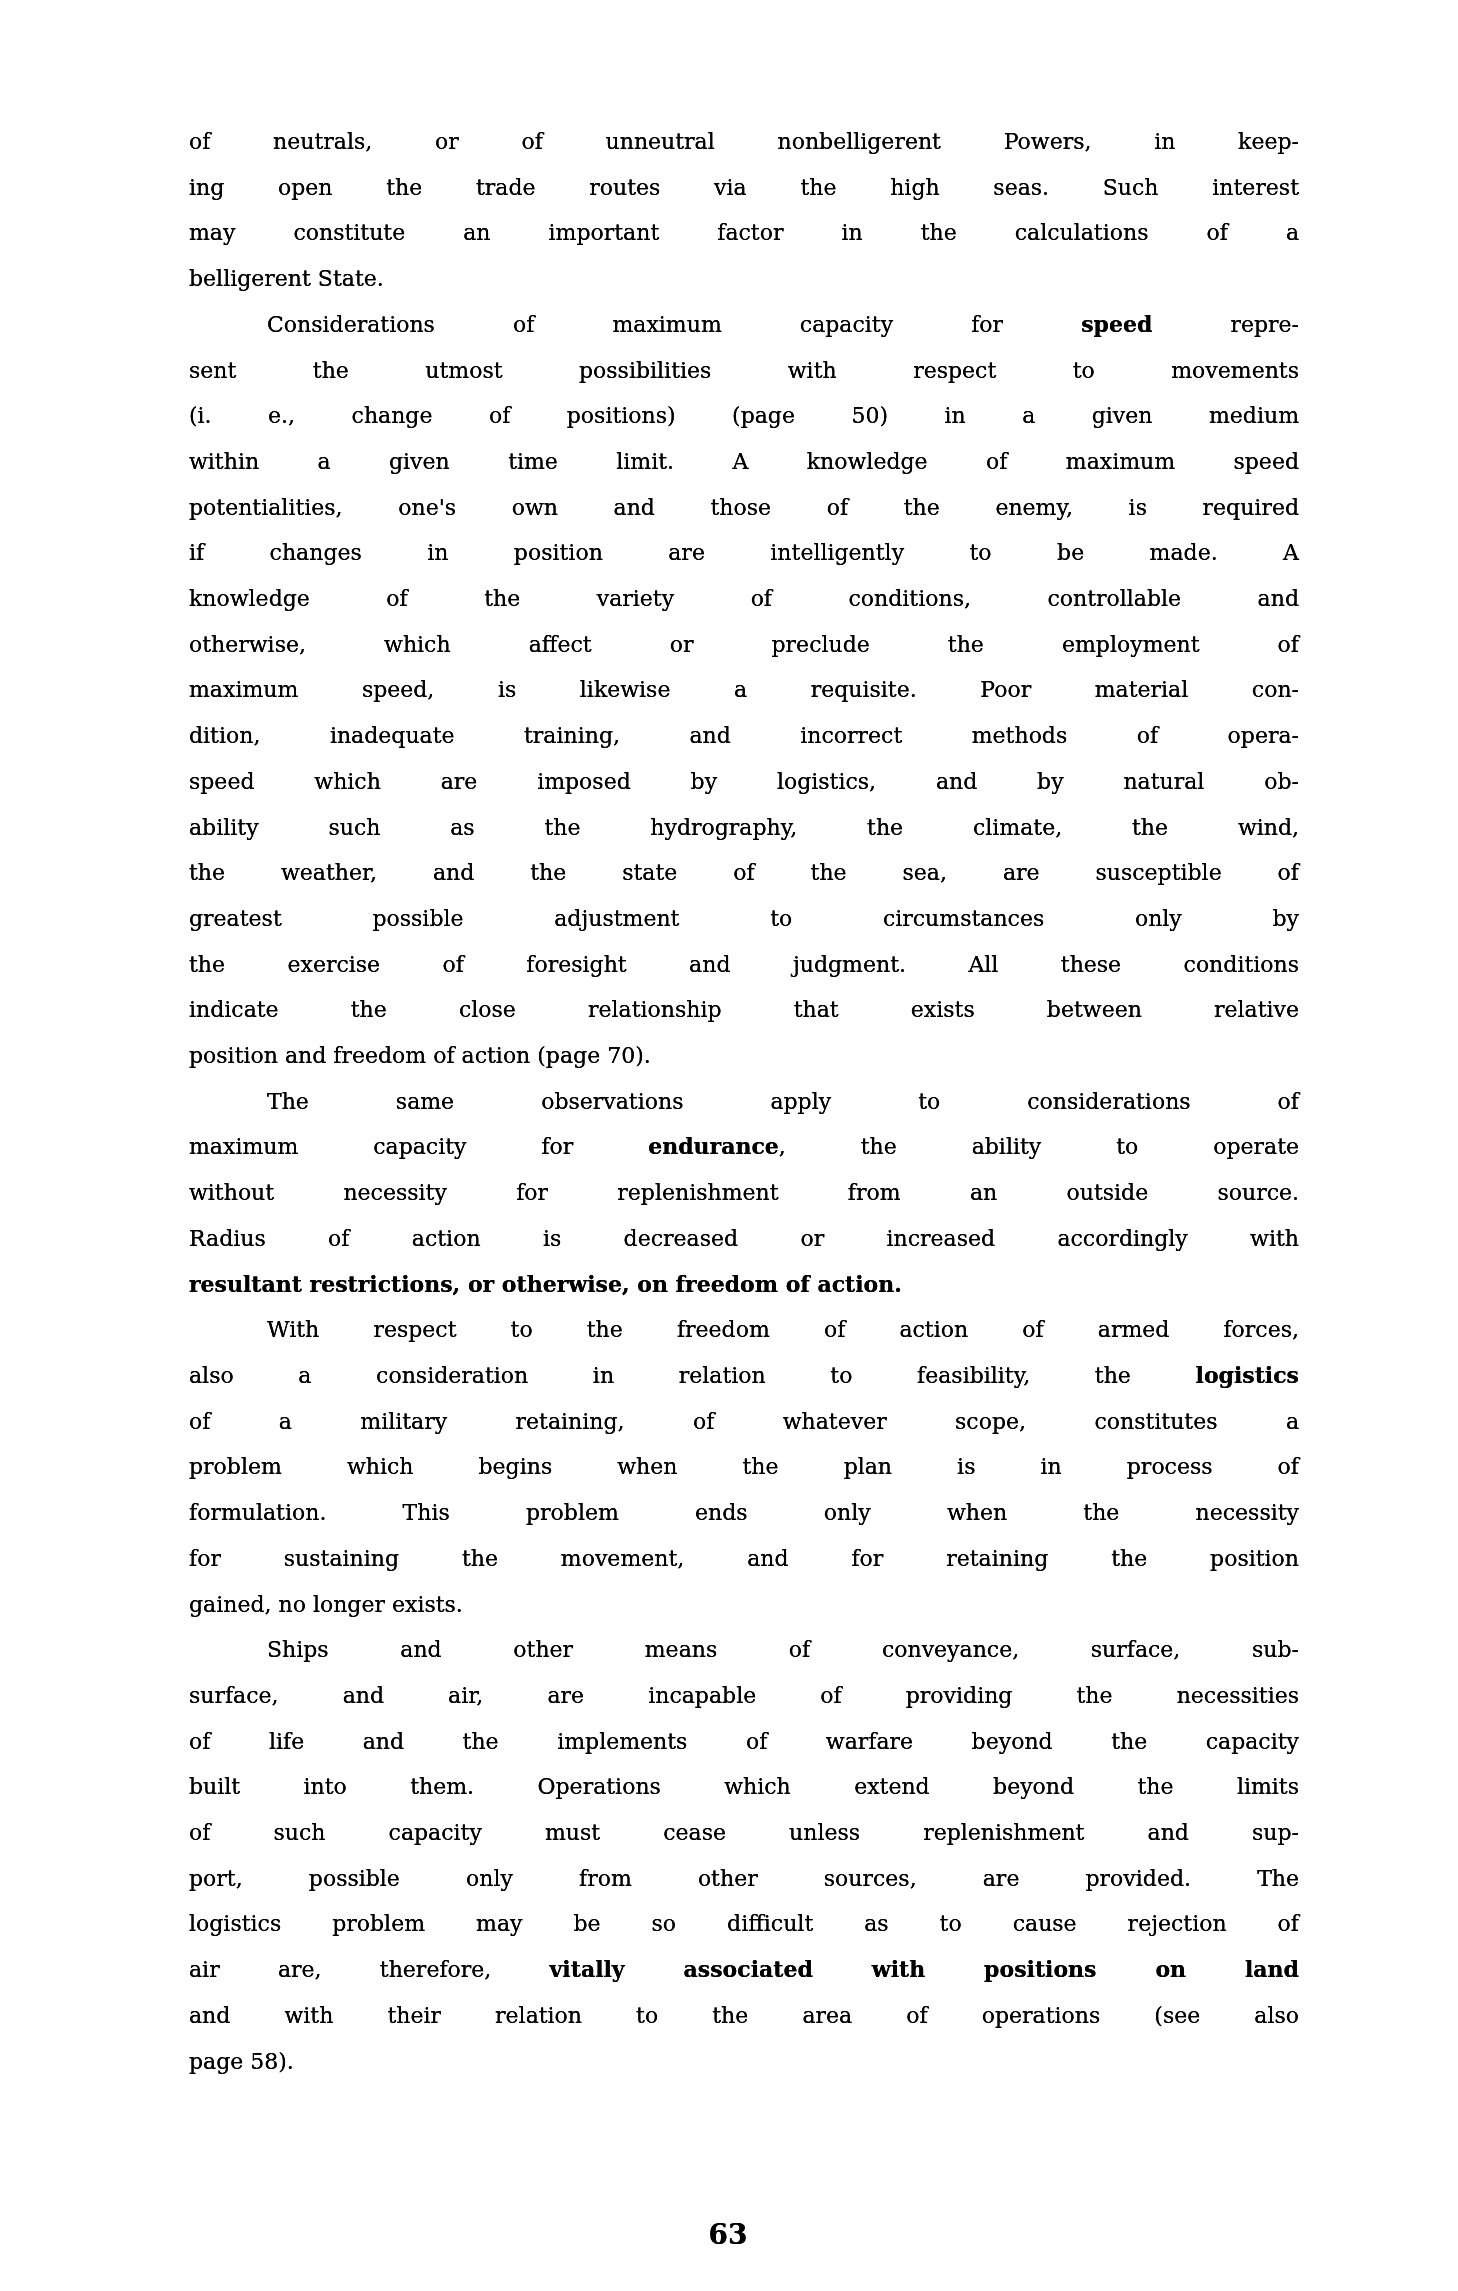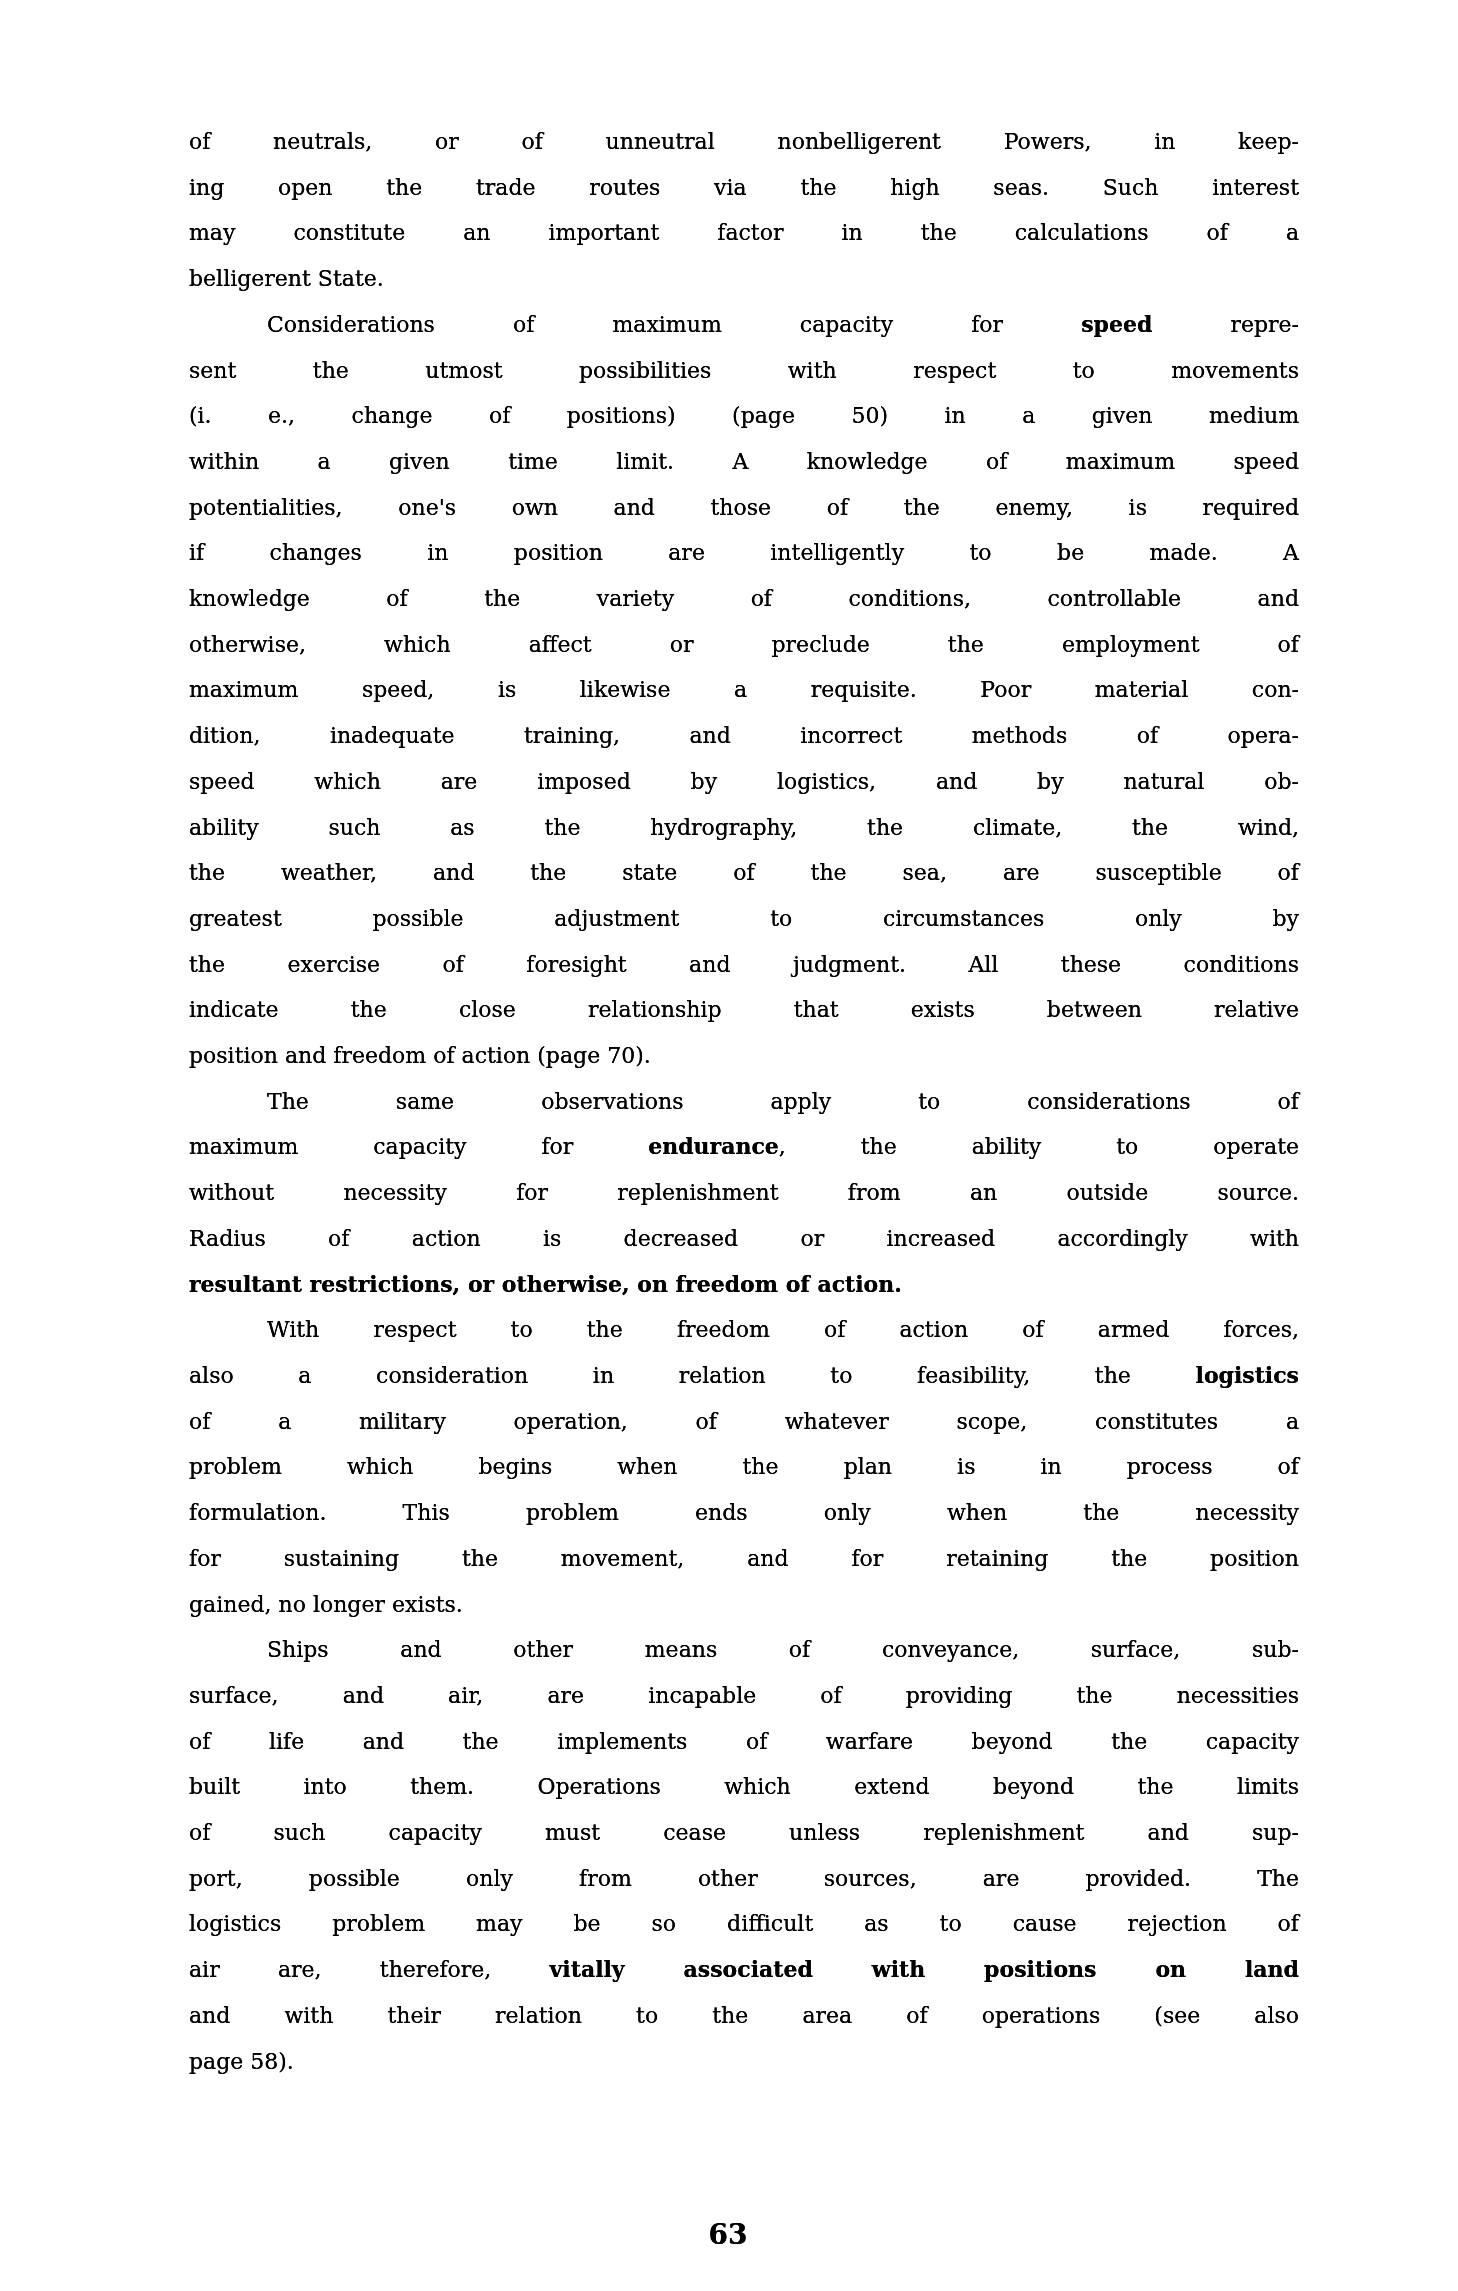--- a/index.html
+++ b/index.html
@@ -90,21 +90,21 @@
       <div class="para indent">
         <div class="line"><span>The same observations apply to considerations of</span></div>
         <div class="line"><span>maximum capacity for </span><b>endurance</b><span>, the ability to operate</span></div>
         <div class="line"><span>without necessity for replenishment from an outside source.</span></div>
         <div class="line"><span>Radius of action is decreased or increased accordingly with</span></div>
         <div class="line last"><b>resultant restrictions, or otherwise, on freedom of action.</b></div>
       </div>
       <div class="para indent">
         <div class="line"><span>With respect to the freedom of action of armed forces,</span></div>
         <div class="line"><span>also a consideration in relation to feasibility, the </span><b>logistics</b></div>
-        <div class="line"><span>of a military operation, of whatever scope, constitutes a</span></div>
+        <div class="line"><span>of a military retaining, of whatever scope, constitutes a</span></div>
         <div class="line"><span>problem which begins when the plan is in process of</span></div>
         <div class="line"><span>formulation. This problem ends only when the necessity</span></div>
         <div class="line"><span>for sustaining the movement, and for retaining the position</span></div>
         <div class="line last"><span>gained, no longer exists.</span></div>
       </div>
       <div class="para indent">
         <div class="line"><span>Ships and other means of conveyance, surface, sub-</span></div>
         <div class="line"><span>surface, and air, are incapable of providing the necessities</span></div>
         <div class="line"><span>of life and the implements of warfare beyond the capacity</span></div>
         <div class="line"><span>built into them. Operations which extend beyond the limits</span></div>

